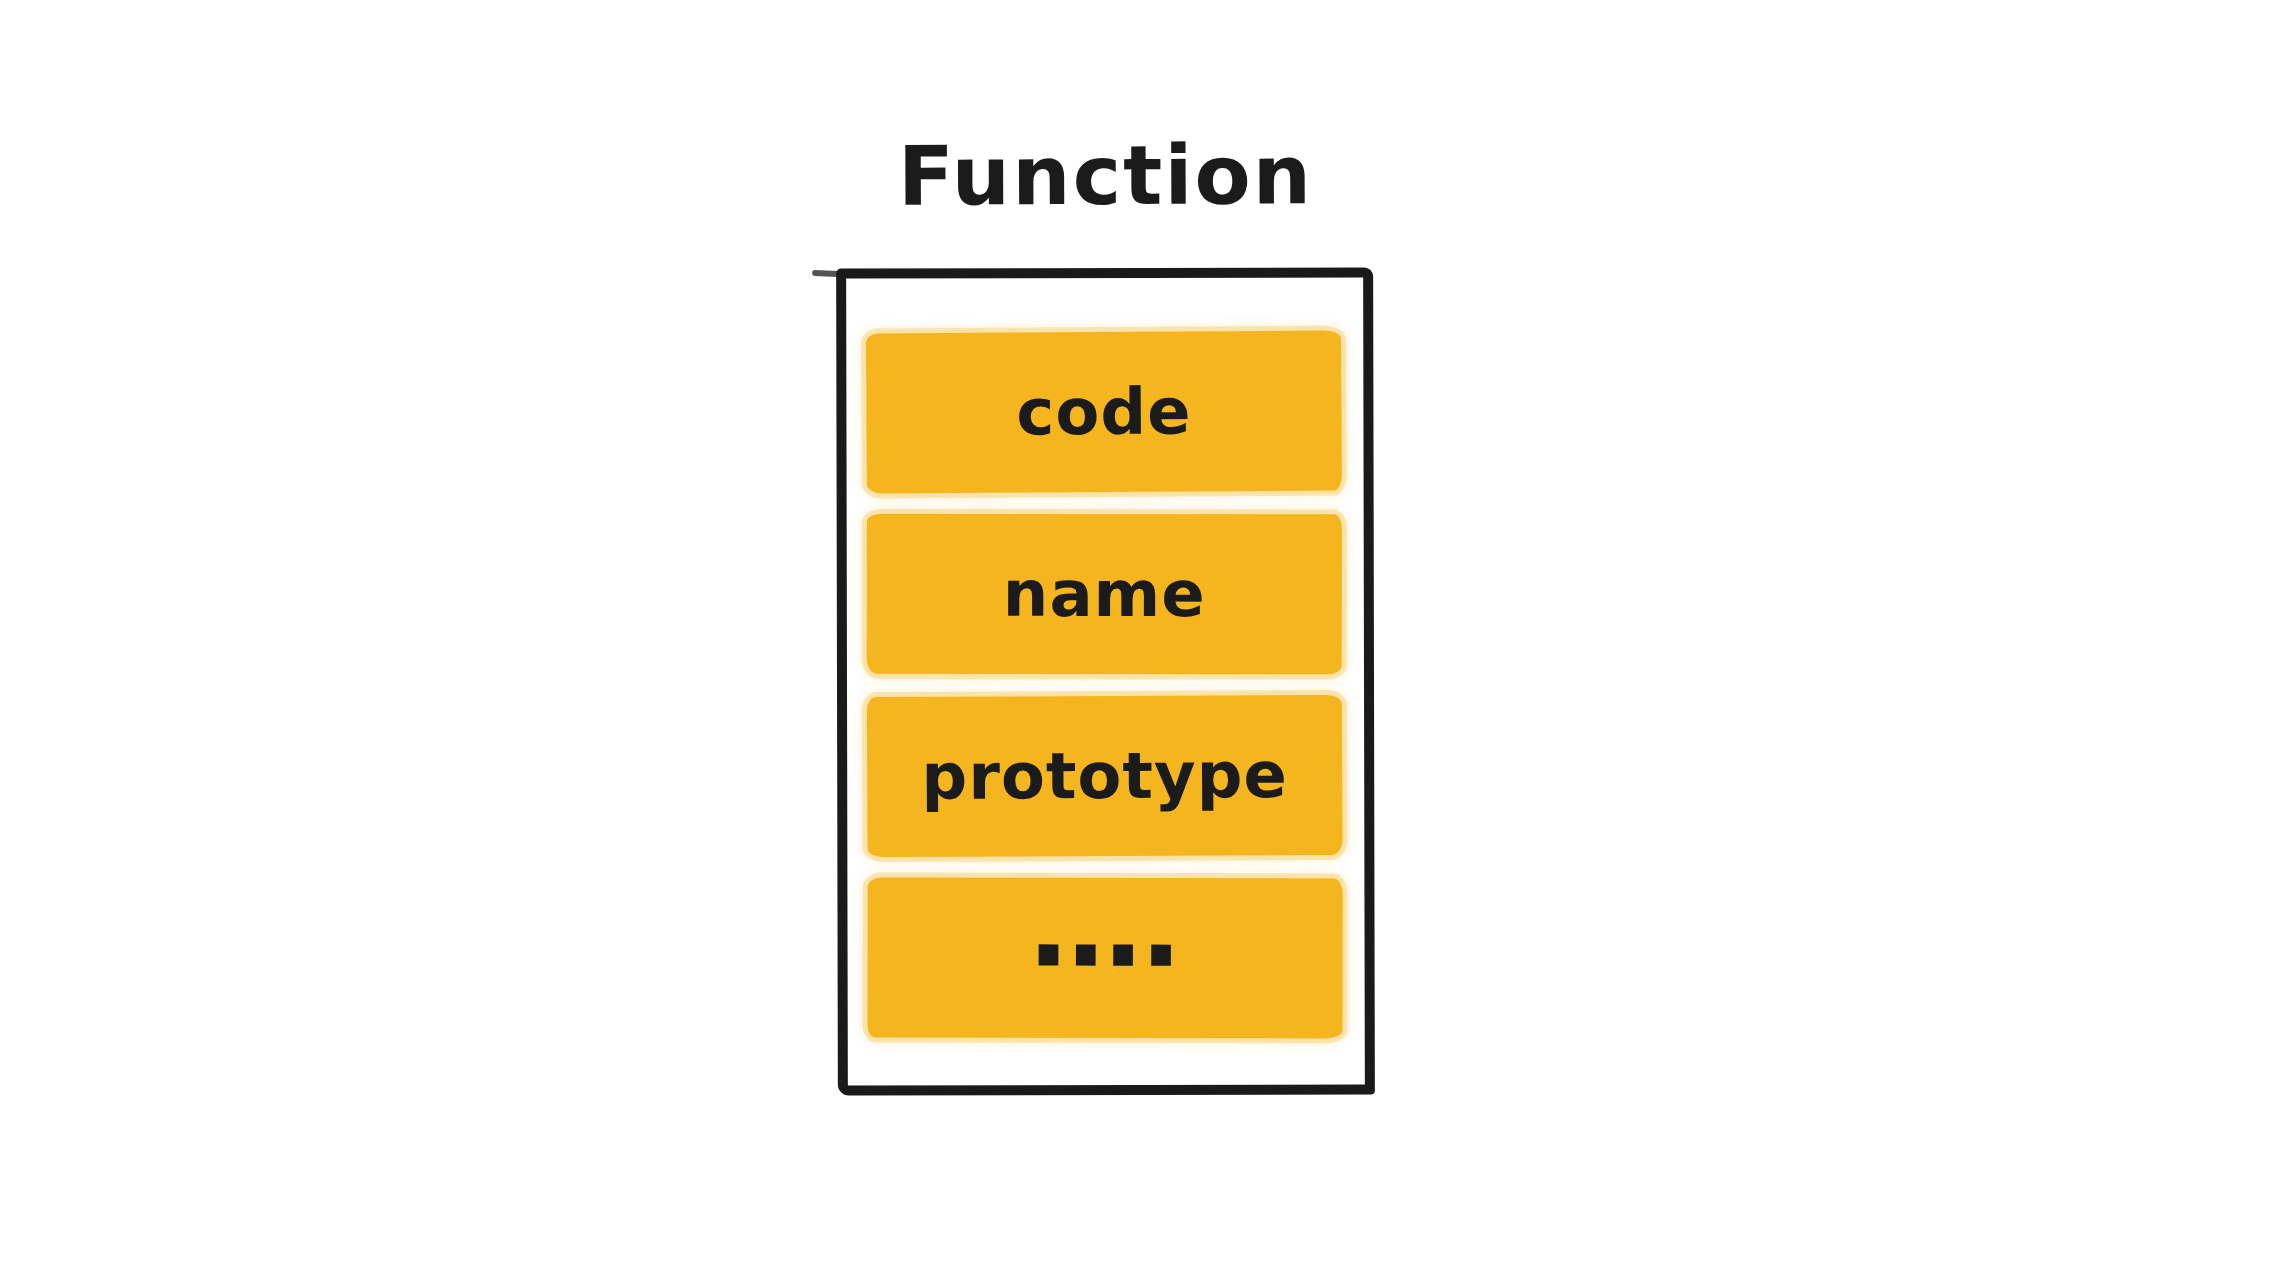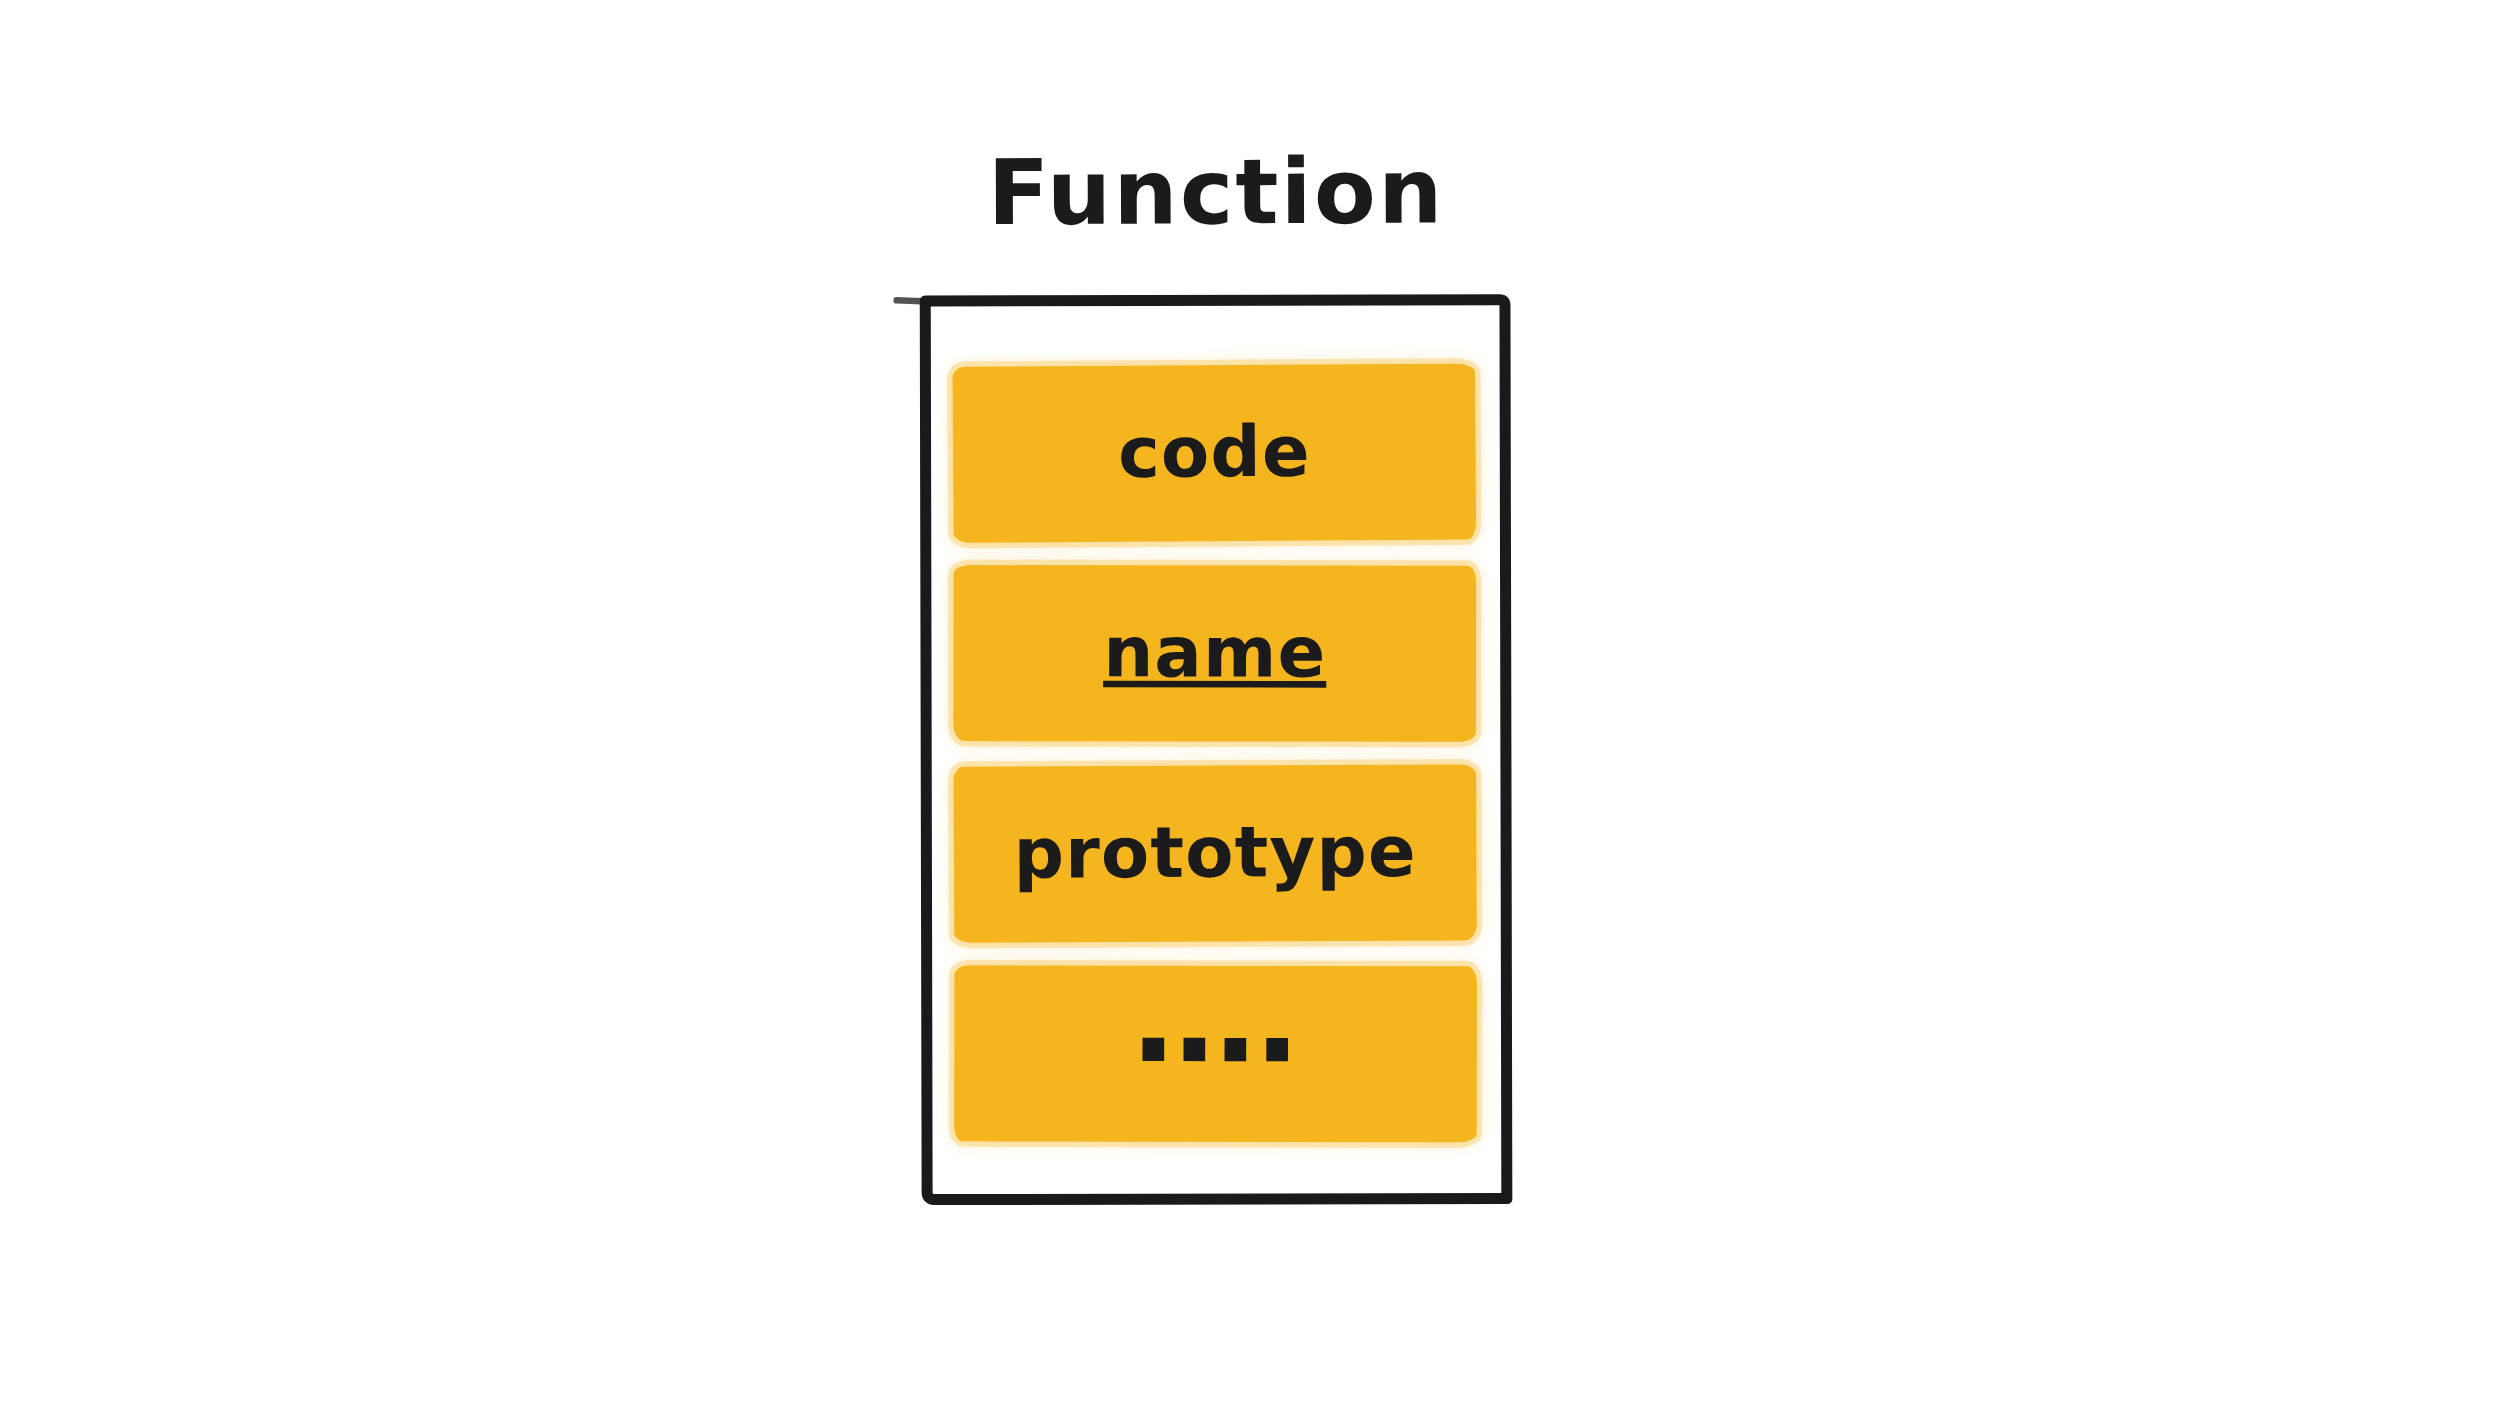--- a/index.html
+++ b/index.html
@@ -66,21 +66,21 @@
     justify-content: center;
     font-size: 64px;
     font-weight: 700;
     color: var(--text, #1b1b1b);
     letter-spacing: 1px;
     box-shadow:
       0 0 0 5px rgba(245, 181, 30, 0.28),
       0 0 12px 4px rgba(245, 181, 30, 0.22);
   }
   .slot:nth-child(1) { border-radius: 12px 18px 8px 16px / 10px 8px 16px 9px; transform: rotate(-0.25deg); }
-  .slot:nth-child(2) { border-radius: 16px 8px 14px 10px / 8px 14px 9px 16px;  transform: rotate(0.2deg); text-decoration: underline; }
+  .slot:nth-child(2) { border-radius: 16px 8px 14px 10px / 8px 14px 9px 16px;  transform: rotate(0.2deg); }
   .slot:nth-child(3) { border-radius: 9px 15px 11px 17px / 13px 9px 15px 8px;  transform: rotate(-0.15deg); }
   .slot:nth-child(4) { border-radius: 14px 9px 17px 8px / 9px 16px 8px 13px;   transform: rotate(0.22deg); }
   .dots-label {
     font-size: 112px;
     letter-spacing: -2px;
     line-height: 1;
     transform: translateY(-0.28em);
     display: inline-block;
   }
 </style>

